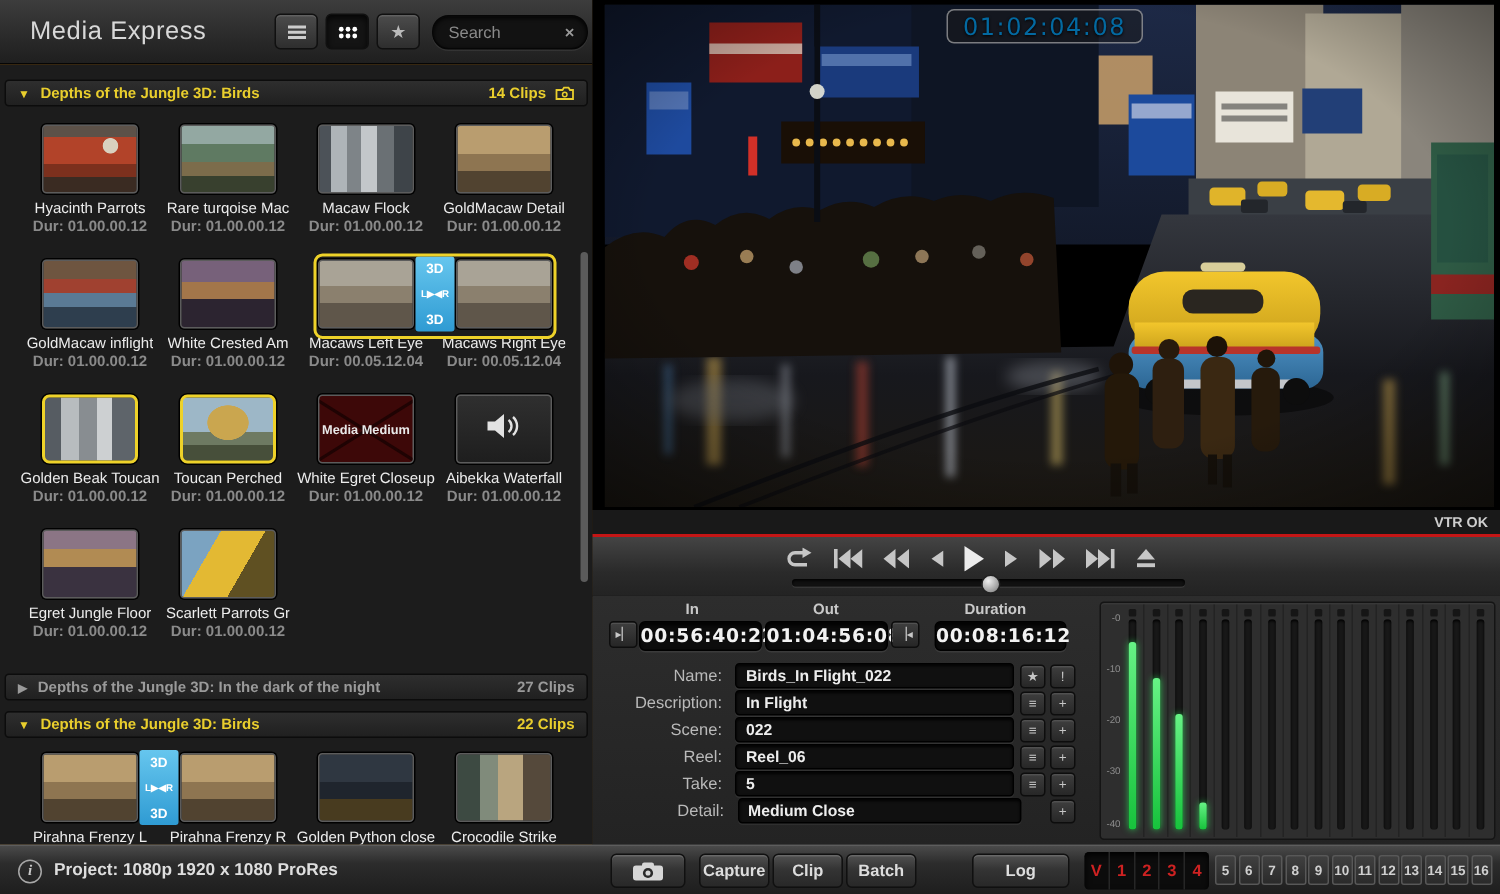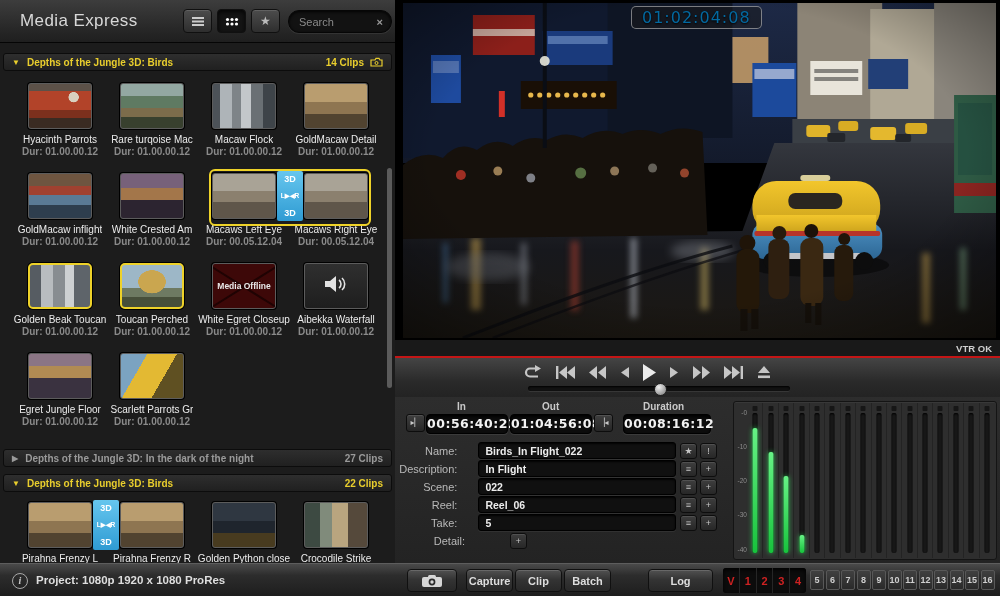--- a/index.html
+++ b/index.html
@@ -118,21 +118,21 @@
   .tc-field{position:absolute;height:18px;line-height:18px;background:#0c0c0c;border-radius:4px;
             border:1px solid #000;box-shadow:inset 0 2px 3px rgba(0,0,0,.9),0 1px 0 rgba(255,255,255,.08);
             color:#f2f2f2;font-size:12.5px;font-weight:bold;text-align:center;letter-spacing:.5px;
             font-family:"DejaVu Sans",sans-serif;}
   .mark-btn{position:absolute;width:17px;height:16px;border-radius:3px;border:1px solid #0d0d0d;
             background:linear-gradient(#3f3f3f,#262626);color:#c8c8c8;font-size:8px;line-height:16px;
             text-align:center;box-shadow:inset 0 1px 0 rgba(255,255,255,.1);}
 
   .form-rows{position:absolute;left:0;top:46px;width:322px;}
   .f-row{display:flex;align-items:center;margin-bottom:3px;height:15px;}
-  .f-label{width:70px;text-align:right;font-size:11px;color:#b9b9b9;margin-right:21px;}
+  .f-label{width:70px;text-align:right;font-size:11px;color:#b9b9b9;margin-right:9px;padding-left:28px;}
   .f-field{width:206px;height:15px;background:#101010;border:1px solid #000;border-radius:3px;
            box-shadow:inset 0 1px 2px rgba(0,0,0,.9),0 1px 0 rgba(255,255,255,.06);
            color:#ededed;font-size:10.5px;font-weight:bold;padding:0 6px;outline:none;
            font-family:"Liberation Sans",sans-serif;}
   .f-btns{width:37px;display:flex;justify-content:flex-end;gap:3px;margin-left:4px;}
   .fbtn{width:15px;height:14px;border-radius:3px;border:1px solid #0d0d0d;color:#c6c6c6;
         background:linear-gradient(#3e3e3e,#272727);font-size:9px;line-height:14px;text-align:center;
         box-shadow:inset 0 1px 0 rgba(255,255,255,.1);}
 
   
@@ -275,21 +275,21 @@
             <div class="clip-name">Golden Beak Toucan</div>
             <div class="clip-dur">Dur: 01.00.00.12</div>
           </div>
           <div class="clip">
             <div class="thumb art-dome sel"></div>
             <div class="clip-name">Toucan Perched</div>
             <div class="clip-dur">Dur: 01.00.00.12</div>
           </div>
           <div class="clip">
             <div class="thumb thumb-offline">
-              <span class="offline-text">Media Offline</span>
+              <span class="offline-text">Media Medium</span>
             </div>
             <div class="clip-name">White Egret Closeup</div>
             <div class="clip-dur">Dur: 01.00.00.12</div>
           </div>
           <div class="clip">
             <div class="thumb thumb-audio">
               <span><svg width="26" height="20" viewBox="0 0 26 20">
                   <path d="M2 7 h5 l6-5 v16 l-6-5 H2 z" fill="#e2e2e2"></path>
                   <path d="M16 6 a5 5 0 0 1 0 8 M19 4 a8 8 0 0 1 0 12" stroke="#e2e2e2" stroke-width="1.6" fill="none"></path>
                 </svg></span>
@@ -609,20 +609,21 @@
           <div class="f-row">
             <div class="f-label">Take:</div>
             <input class="f-field" type="text" value="5" style="">
             <div class="f-btns">
               <div class="fbtn">≡</div>
               <div class="fbtn">+</div>
             </div>
           </div>
           <div class="f-row">
             <div class="f-label">Detail:</div>
+            <input class="f-field" type="text" value="Medium Close" style="">
             <div class="f-btns">
               <div class="fbtn">+</div>
             </div>
           </div>
         </div>
 
       <div class="meters">
         <div class="m-scale" id="meterScale">
             <span>-0</span>
             <span>-10</span>

